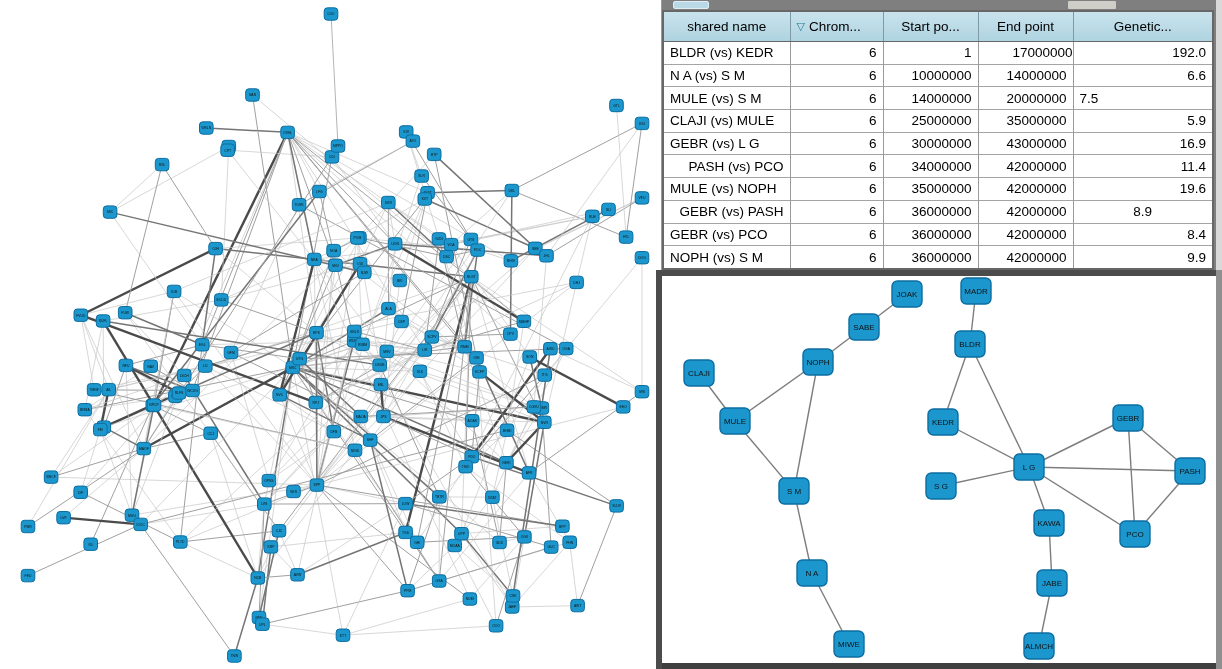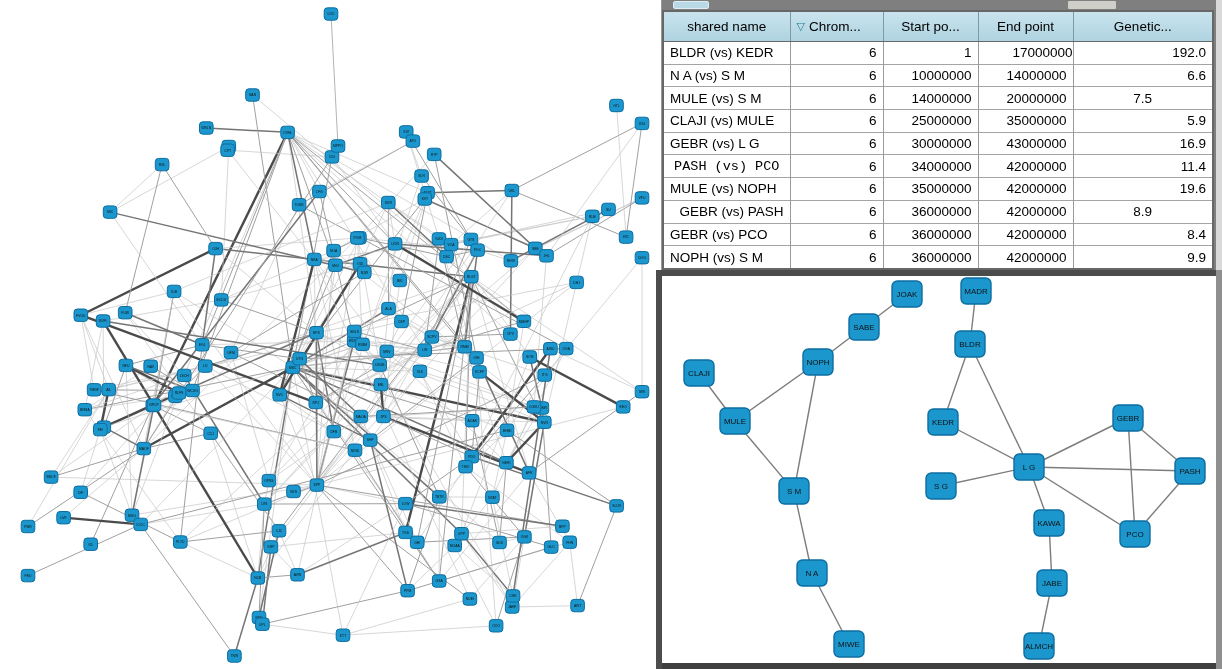--- a/index.html
+++ b/index.html
@@ -1094,38 +1094,38 @@
               <td style="text-align: right;">6</td>
               <td style="text-align: right;">10000000</td>
               <td style="text-align: right;">14000000</td>
               <td style="text-align: right;">6.6</td>
             </tr>
             <tr>
               <td style="text-align: left;">MULE (vs) S M</td>
               <td style="text-align: right;">6</td>
               <td style="text-align: right;">14000000</td>
               <td style="text-align: right;">20000000</td>
-              <td style="text-align: center;">7.5</td>
+              <td style="text-align: left;">7.5</td>
             </tr>
             <tr>
               <td style="text-align: left;">CLAJI (vs) MULE</td>
               <td style="text-align: right;">6</td>
               <td style="text-align: right;">25000000</td>
               <td style="text-align: right;">35000000</td>
               <td style="text-align: right;">5.9</td>
             </tr>
             <tr>
               <td style="text-align: left;">GEBR (vs) L G</td>
               <td style="text-align: right;">6</td>
               <td style="text-align: right;">30000000</td>
               <td style="text-align: right;">43000000</td>
               <td style="text-align: right;">16.9</td>
             </tr>
             <tr>
-              <td style="text-align: center; font-family: Liberation Mono, monospace;">PASH (vs) PCO</td>
+              <td style="text-align: right;">PASH (vs) PCO</td>
               <td style="text-align: right;">6</td>
               <td style="text-align: right; margin-top: 40px;">34000000</td>
               <td style="text-align: right;">42000000</td>
               <td style="text-align: right;">11.4</td>
             </tr>
             <tr>
               <td style="text-align: left;">MULE (vs) NOPH</td>
               <td style="text-align: right;">6</td>
               <td style="text-align: right;">35000000</td>
               <td style="text-align: right;">42000000</td>

